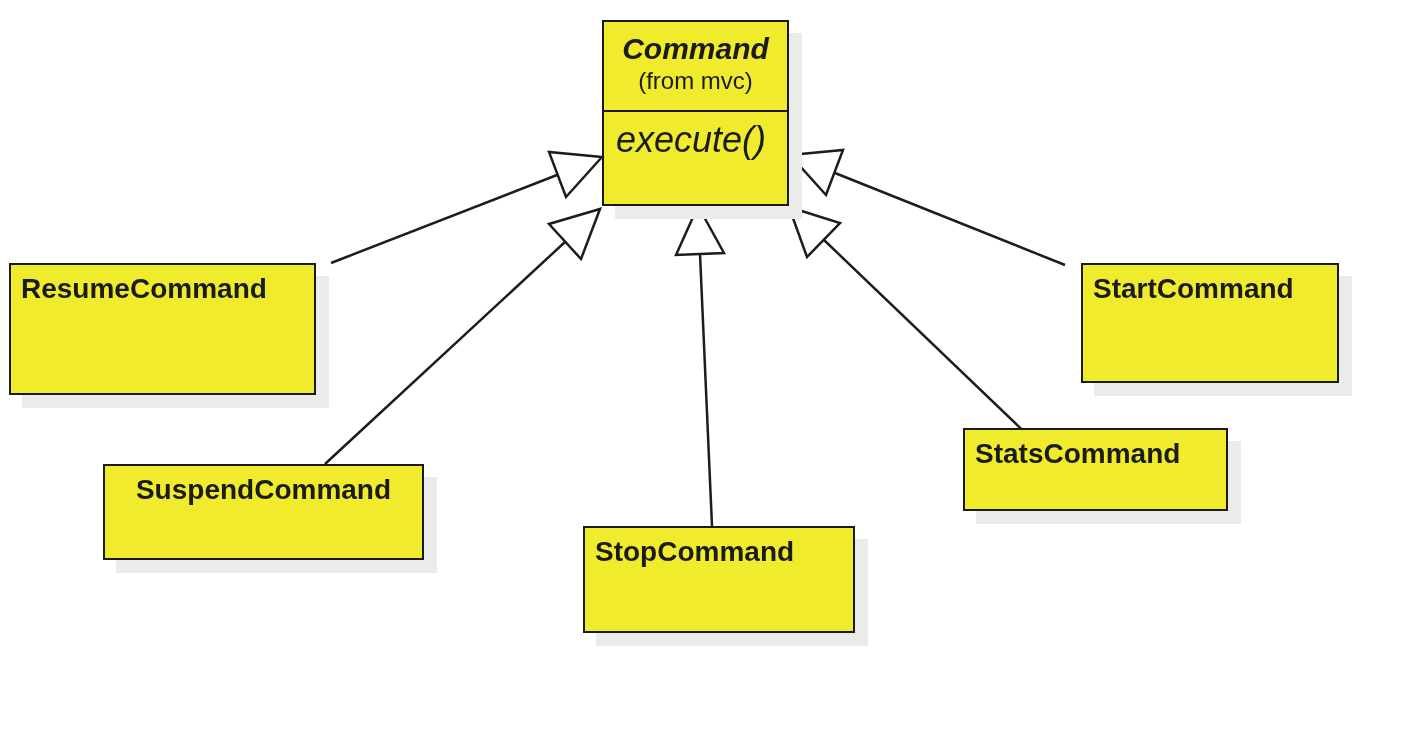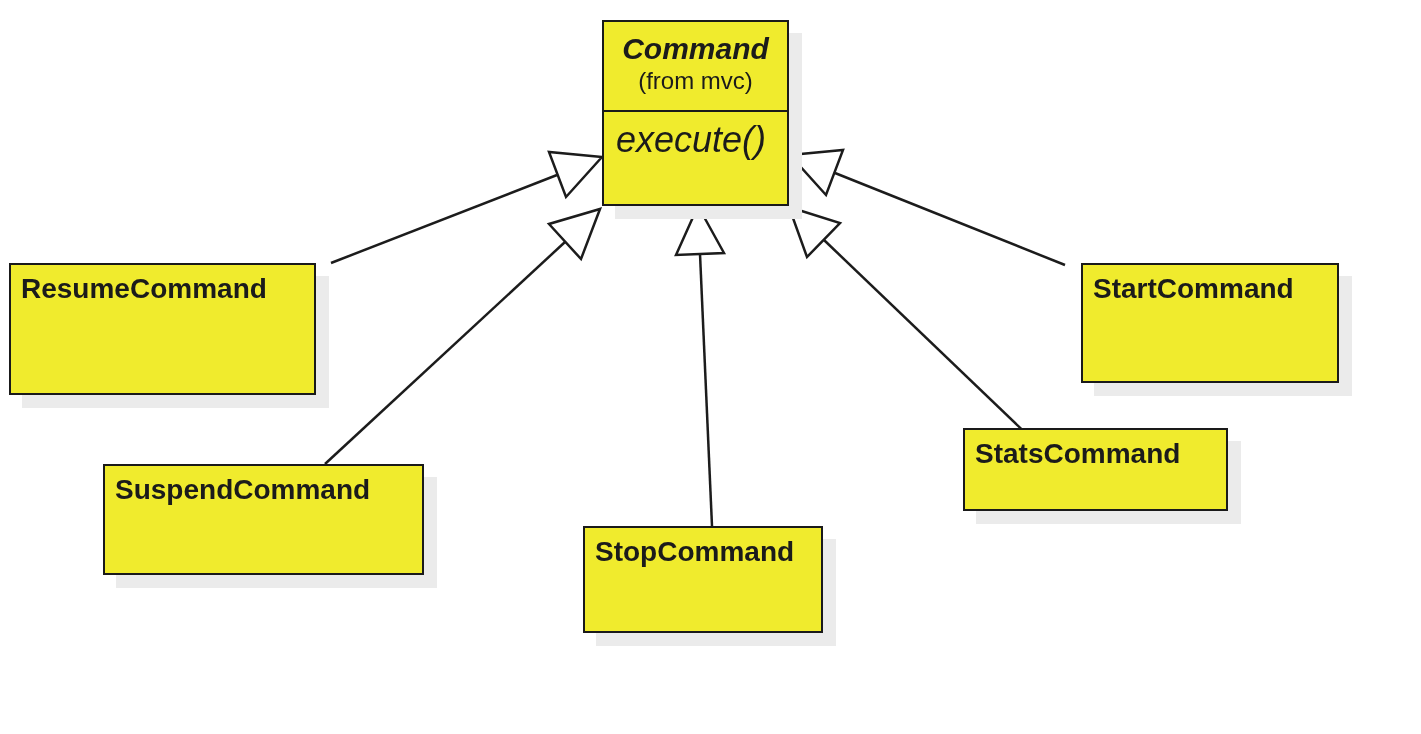--- a/index.html
+++ b/index.html
@@ -117,25 +117,25 @@
     </div>
     <div class="compartment-methods">
       <div class="method-label">execute()</div>
     </div>
   </div>
 
   <div class="uml-class subclass" style="left:9px; top:263px; width:307px; height:132px;">
     <span>ResumeCommand</span>
   </div>
 
-  <div class="uml-class subclass" style="left:103px; top:464px; width:321px; height:111px;">
+  <div class="uml-class subclass" style="left:103px; top:464px; width:321px; height:96px;text-align:center;">
     <span>SuspendCommand</span>
   </div>
 
-  <div class="uml-class subclass" style="left:583px; top:526px; width:240px; height:107px;">
+  <div class="uml-class subclass" style="left:583px; top:526px; width:272px; height:107px;">
     <span>StopCommand</span>
   </div>
 
   <div class="uml-class subclass" style="left:963px; top:428px; width:265px; height:83px;">
     <span>StatsCommand</span>
   </div>
 
   <div class="uml-class subclass" style="left:1065px; top:263px; width:258px; height:120px;margin-left:16px;">
     <span>StartCommand</span>
   </div>

